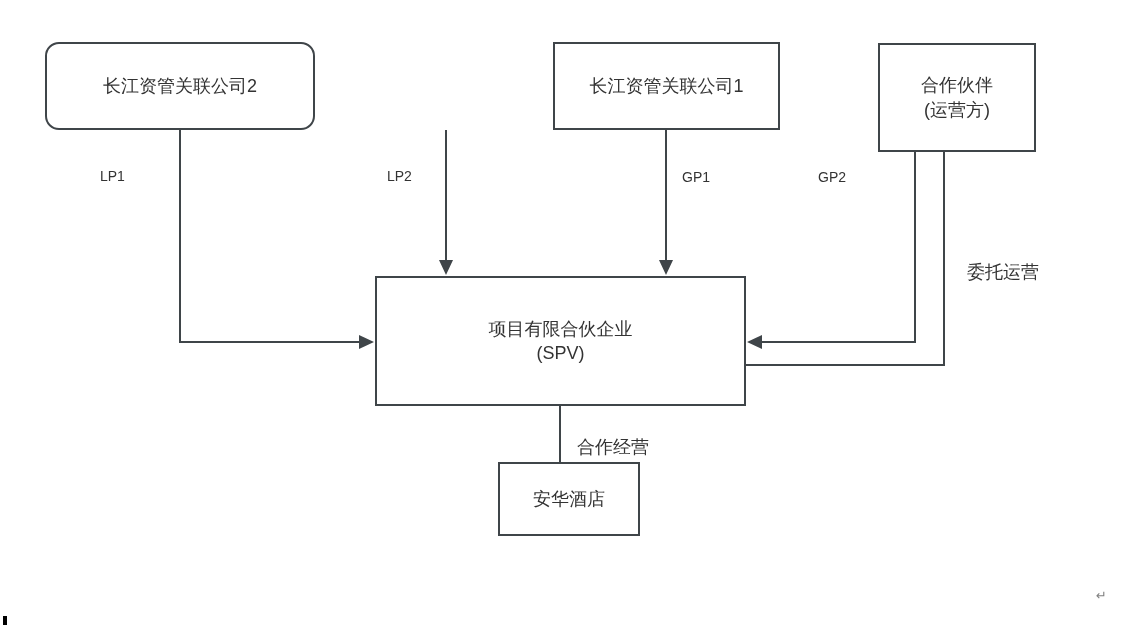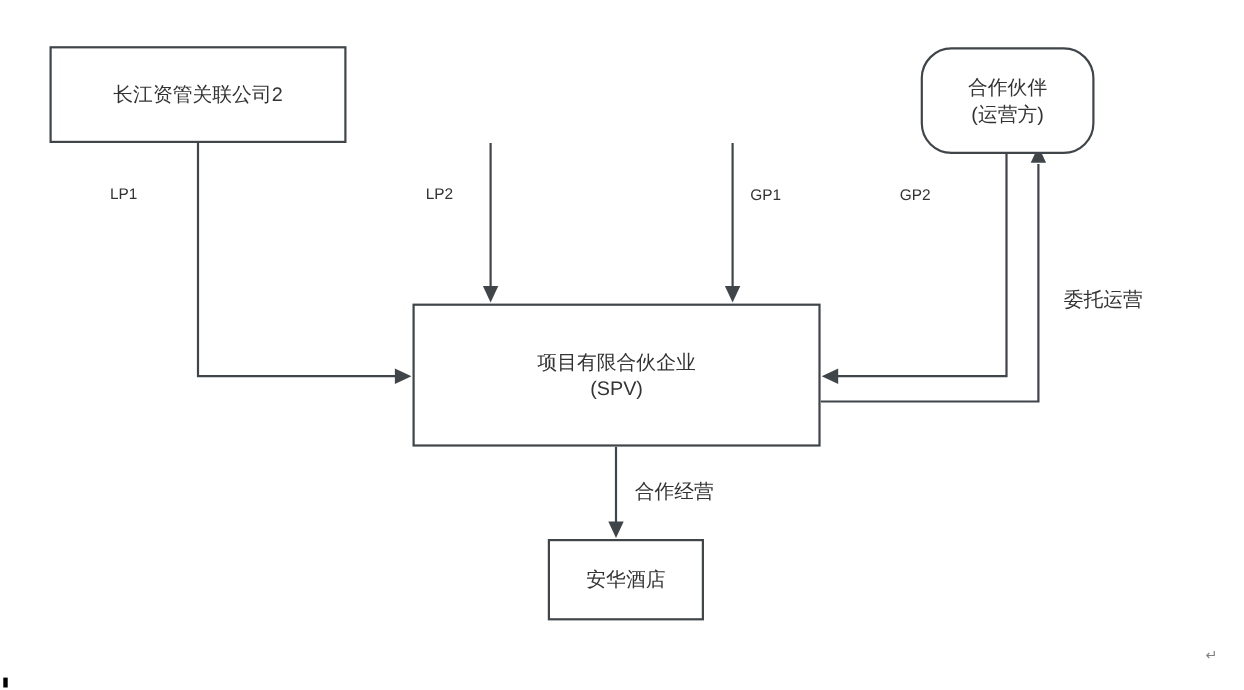--- a/index.html
+++ b/index.html
@@ -91,37 +91,40 @@
     <path d="M915,132 L915,342 L761,342"></path>
     <polygon points="747,342 762,335 762,349"></polygon>
 
     <path d="M746,365 L944,365 L944,149"></path>
     <polygon points="944,133 937,148 951,148"></polygon>
 
     <path d="M560,406 L560,475"></path>
     <polygon points="560,489 553,474 567,474"></polygon>
   </svg>
 
-  <div class="node" style="left:45px; top:42px; width:270px; height:88px;">
+  <div class="node" style="left:45px; top:42px; width:270px; height:88px;border-radius:14px;">
     <span>长江资管关联公司2</span>
   </div>
 
 
+  <div class="node" style="left:553px; top:42px; width:227px; height:88px;">
+    <span>长江资管关联公司1</span>
+  </div>
 
-  <div class="node" style="left:837px; top:43px; width:158px; height:97px;border-radius:28px;">
+  <div class="node" style="left:878px; top:43px; width:158px; height:109px;">
     <span>合作伙伴</span>
     <span>(运营方)</span>
   </div>
 
   <div class="node" style="left:375px; top:276px; width:371px; height:130px;">
     <span>项目有限合伙企业</span>
     <span>(SPV)</span>
   </div>
 
-  <div class="node" style="left:498px; top:490px; width:142px; height:74px;">
+  <div class="node" style="left:498px; top:462px; width:142px; height:74px;">
     <span>安华酒店</span>
   </div>
 
   <div class="edge-label" style="left:100px; top:168px;">LP1</div>
   <div class="edge-label" style="left:387px; top:168px;">LP2</div>
   <div class="edge-label" style="left:682px; top:169px;">GP1</div>
   <div class="edge-label" style="left:818px; top:169px;">GP2</div>
   <div class="edge-label" style="left:967px; top:260px; font-size:18px;">委托运营</div>
   <div class="edge-label" style="left:577px; top:435px; font-size:18px;text-align:right;">合作经营</div>
 

